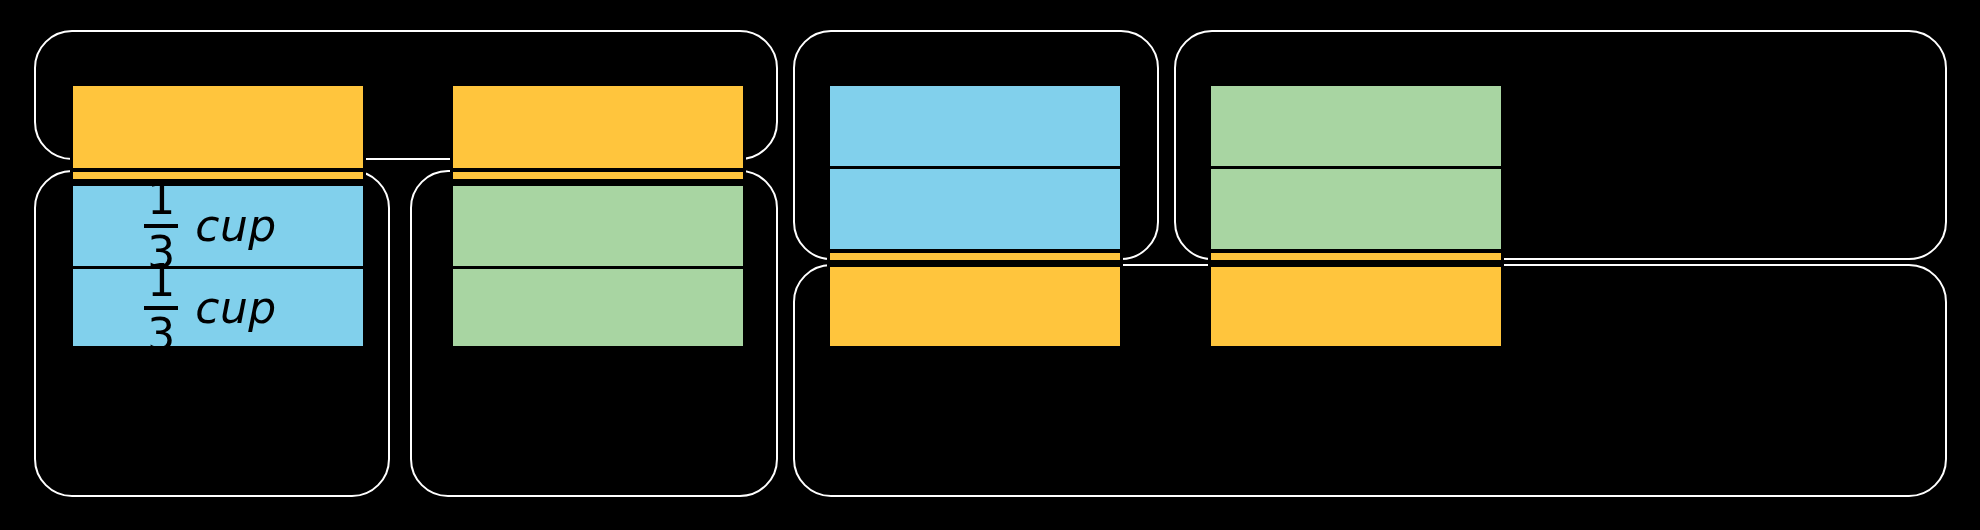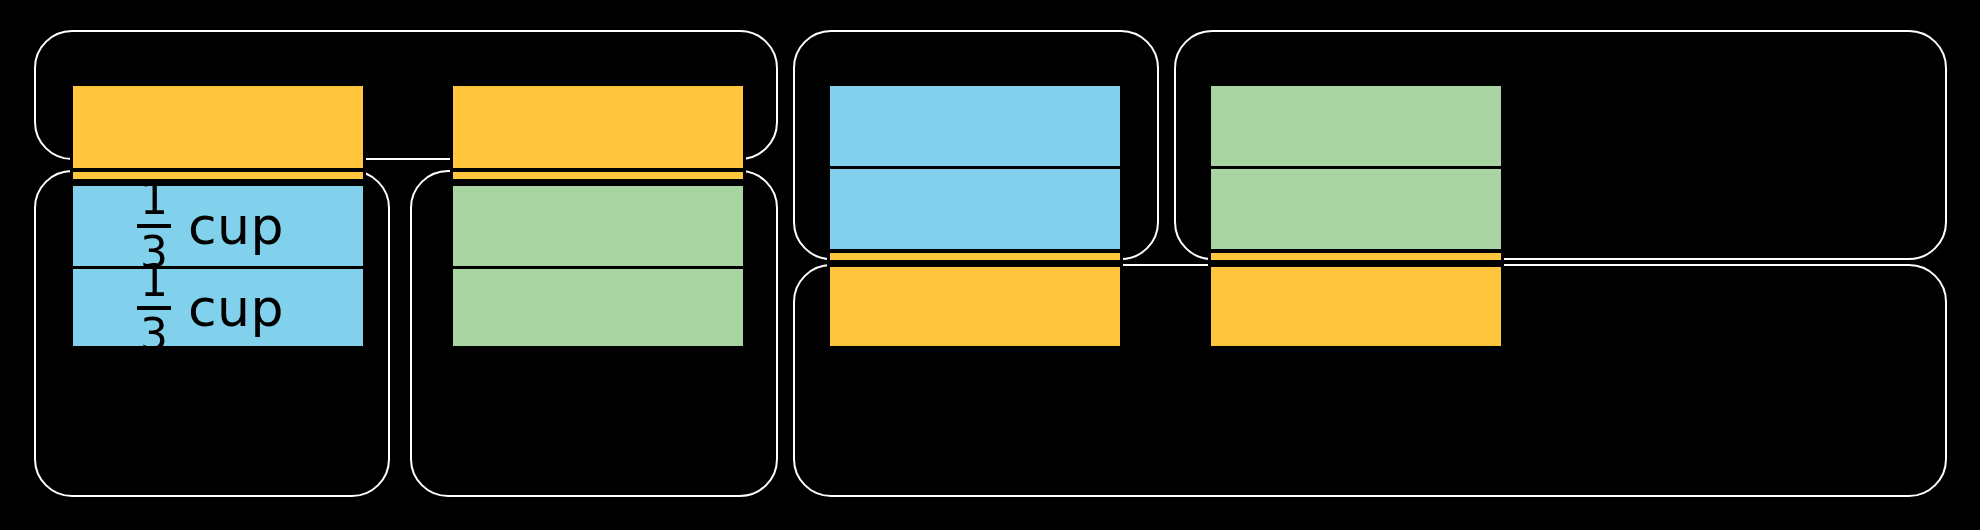--- a/index.html
+++ b/index.html
@@ -54,21 +54,21 @@
     flex-direction:column;
     align-items:center;
     line-height:1;
     font-size:44px;
   }
   .frac .num{padding:0 4px 2px 4px;}
   .frac .bar-line{
     width:34px;height:4px;background:#000;margin:1px 0;
   }
   .frac .den{padding:2px 4px 0 4px;}
-  .unit{font-size:52px;letter-spacing:0.5px;}
+  .unit{font-size:44px;letter-spacing:0.5px;font-style:italic;}
 </style>
 </head>
 <body>
 
 <div id="stage">
 
   <div class="group-outline" style="left:34px;  top:30px;  width:744px;  height:130px;"></div>
   <div class="group-outline" style="left:34px;  top:170px; width:356px;  height:327px;"></div>
   <div class="group-outline" style="left:410px; top:170px; width:368px;  height:327px;"></div>
 

